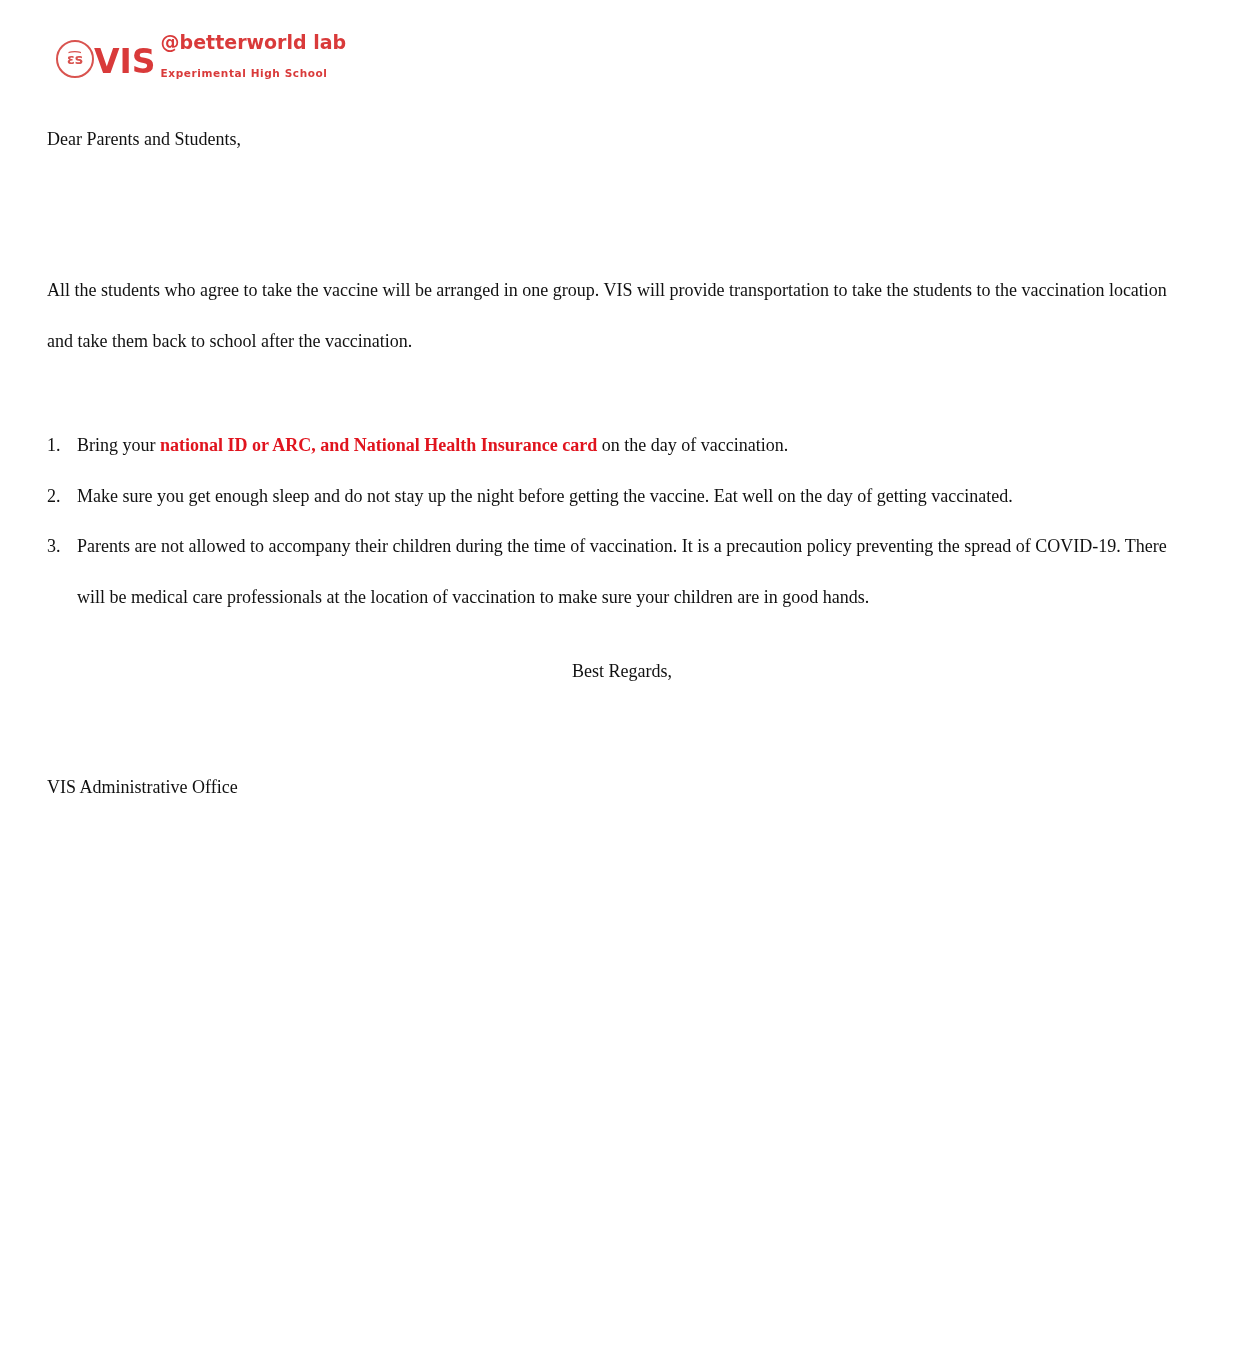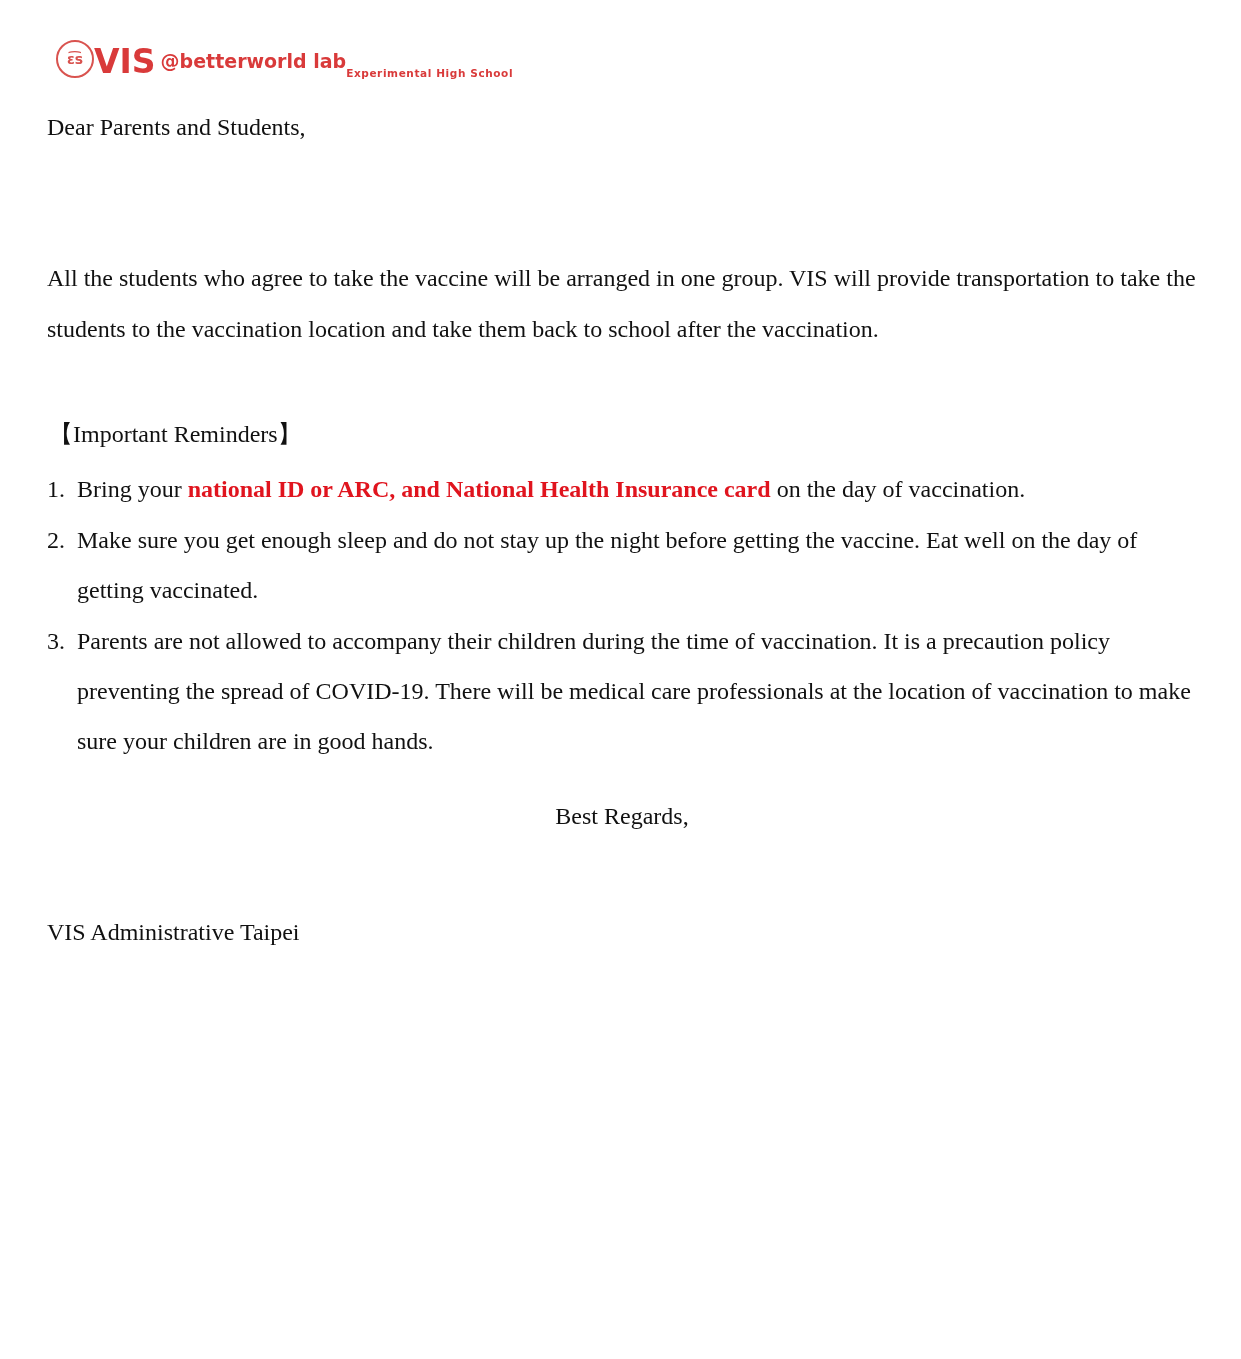--- a/index.html
+++ b/index.html
@@ -4,24 +4,24 @@
 <style>
   html, body { margin: 0; padding: 0; background: #ffffff; }
   body { width: 1241px; height: 1359px; position: relative; overflow: hidden;
          font-family: "Liberation Serif", "DejaVu Serif", serif; color: #111; }
   .logo { position: absolute; left: 56px; top: 36px; height: 42px; display: flex; align-items: flex-end; }
   .logo-mark { width: 38px; height: 38px; border: 2.5px solid #d9534f; border-radius: 50%;
                box-sizing: border-box; display: flex; align-items: center; justify-content: center;
                color: #d9534f; font-family: "DejaVu Sans", sans-serif; font-size: 14px; font-weight: bold; }
   .logo-vis { color: #d93a3a; font-family: "DejaVu Sans", sans-serif; font-weight: bold; font-size: 33px;
               letter-spacing: 0px; line-height: 1; }
-  .logo-text { display: flex; flex-direction: row; margin-left: 5px; line-height: 1; }
+  .logo-text { display: flex; flex-direction: column; margin-left: 5px; line-height: 1; }
   .logo-line1 { color: #d93a3a; font-family: "DejaVu Sans", sans-serif; font-weight: bold; font-size: 19px; }
   .logo-line2 { color: #d93a3a; font-family: "DejaVu Sans", sans-serif; font-weight: bold; font-size: 10.5px; letter-spacing: 0.6px; margin-top: 16px; }
-  .content { position: absolute; left: 47px; top: 102px; width: 1150px; font-size: 24px; line-height: 50.4px; }
+  .content { position: absolute; left: 47px; top: 114px; width: 1150px; font-size: 18px; line-height: 50.4px; }
   p { margin: 0; }
   .gap { height: 50.4px; }
   .red { color: #e0141e; font-weight: bold; }
   .reminders-title { margin-top: 4px; margin-left: 2px; line-height: 52px; }
   ol { margin: 4px 0 0 0; padding: 0; list-style: none; }
   ol li { position: relative; padding-left: 30px; }
   ol li .num { position: absolute; left: 0; top: 0; }
   .closing { margin-top: 24px; text-align: center; }
   .sig-gap { height: 66px; }
 </style>
@@ -39,32 +39,31 @@
 
 <div class="content">
   <p>Dear Parents and Students,</p>
   <div class="gap"></div>
 
   <div class="gap"></div>
 
   <p>All the students who agree to take the vaccine will be arranged in one group. VIS will provide transportation to take the students to the vaccination location and take them back to school after the vaccination.</p>
   <div class="gap"></div>
 
-  <p class="reminders-title">【Important Reminders】</p>
   <ol>
     <li>
       <span class="num">1.</span>
       <span>Bring your </span><span class="red">national ID or ARC, and National Health Insurance card</span><span> on the day of vaccination.</span>
     </li>
     <li>
       <span class="num">2.</span>
       <span>Make sure you get enough sleep and do not stay up the night before getting the vaccine. Eat well on the day of getting vaccinated.</span>
     </li>
     <li>
       <span class="num">3.</span>
       <span>Parents are not allowed to accompany their children during the time of vaccination. It is a precaution policy preventing the spread of COVID-19. There will be medical care professionals at the location of vaccination to make sure your children are in good hands.</span>
     </li>
   </ol>
 
   <p class="closing">Best Regards,</p>
   <div class="sig-gap"></div>
-  <p>VIS Administrative Taipei</p>
+  <p>VIS Administrative Office</p>
 </div>
 
 </body></html>

